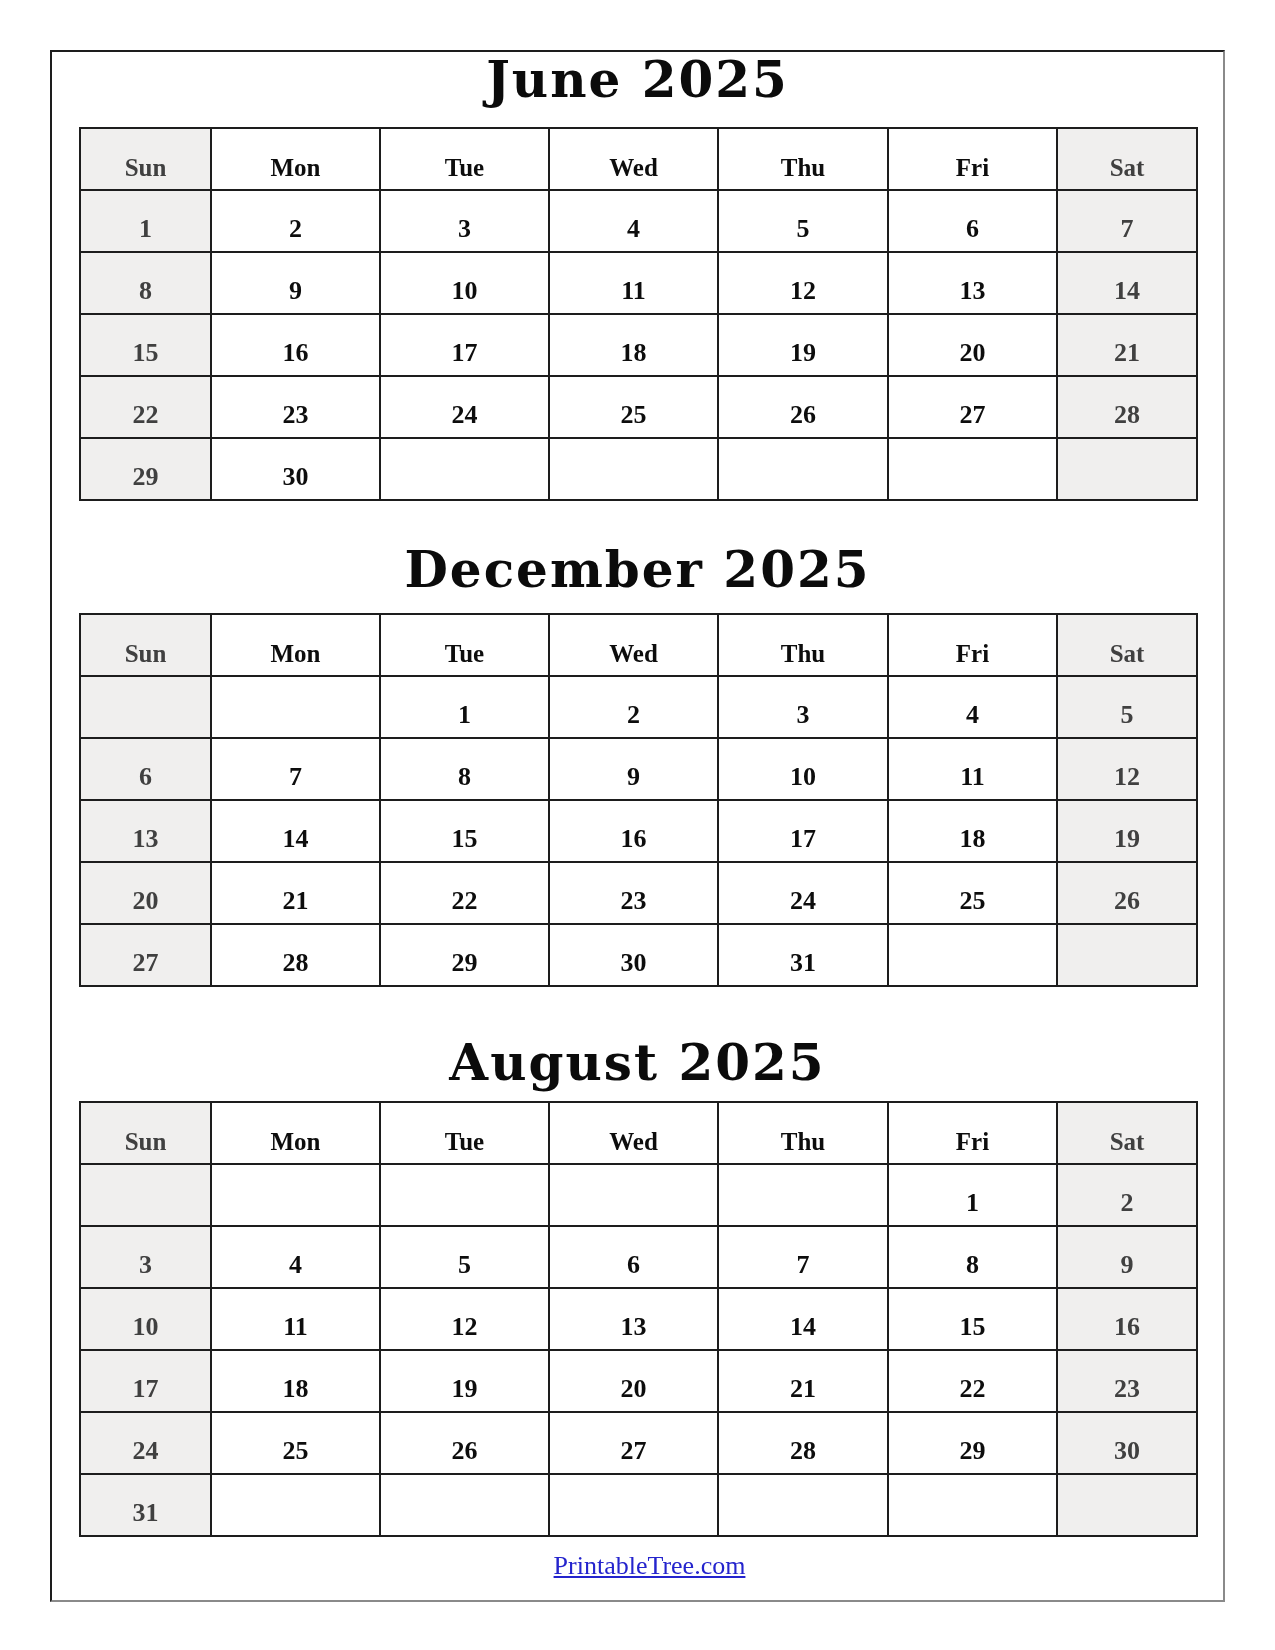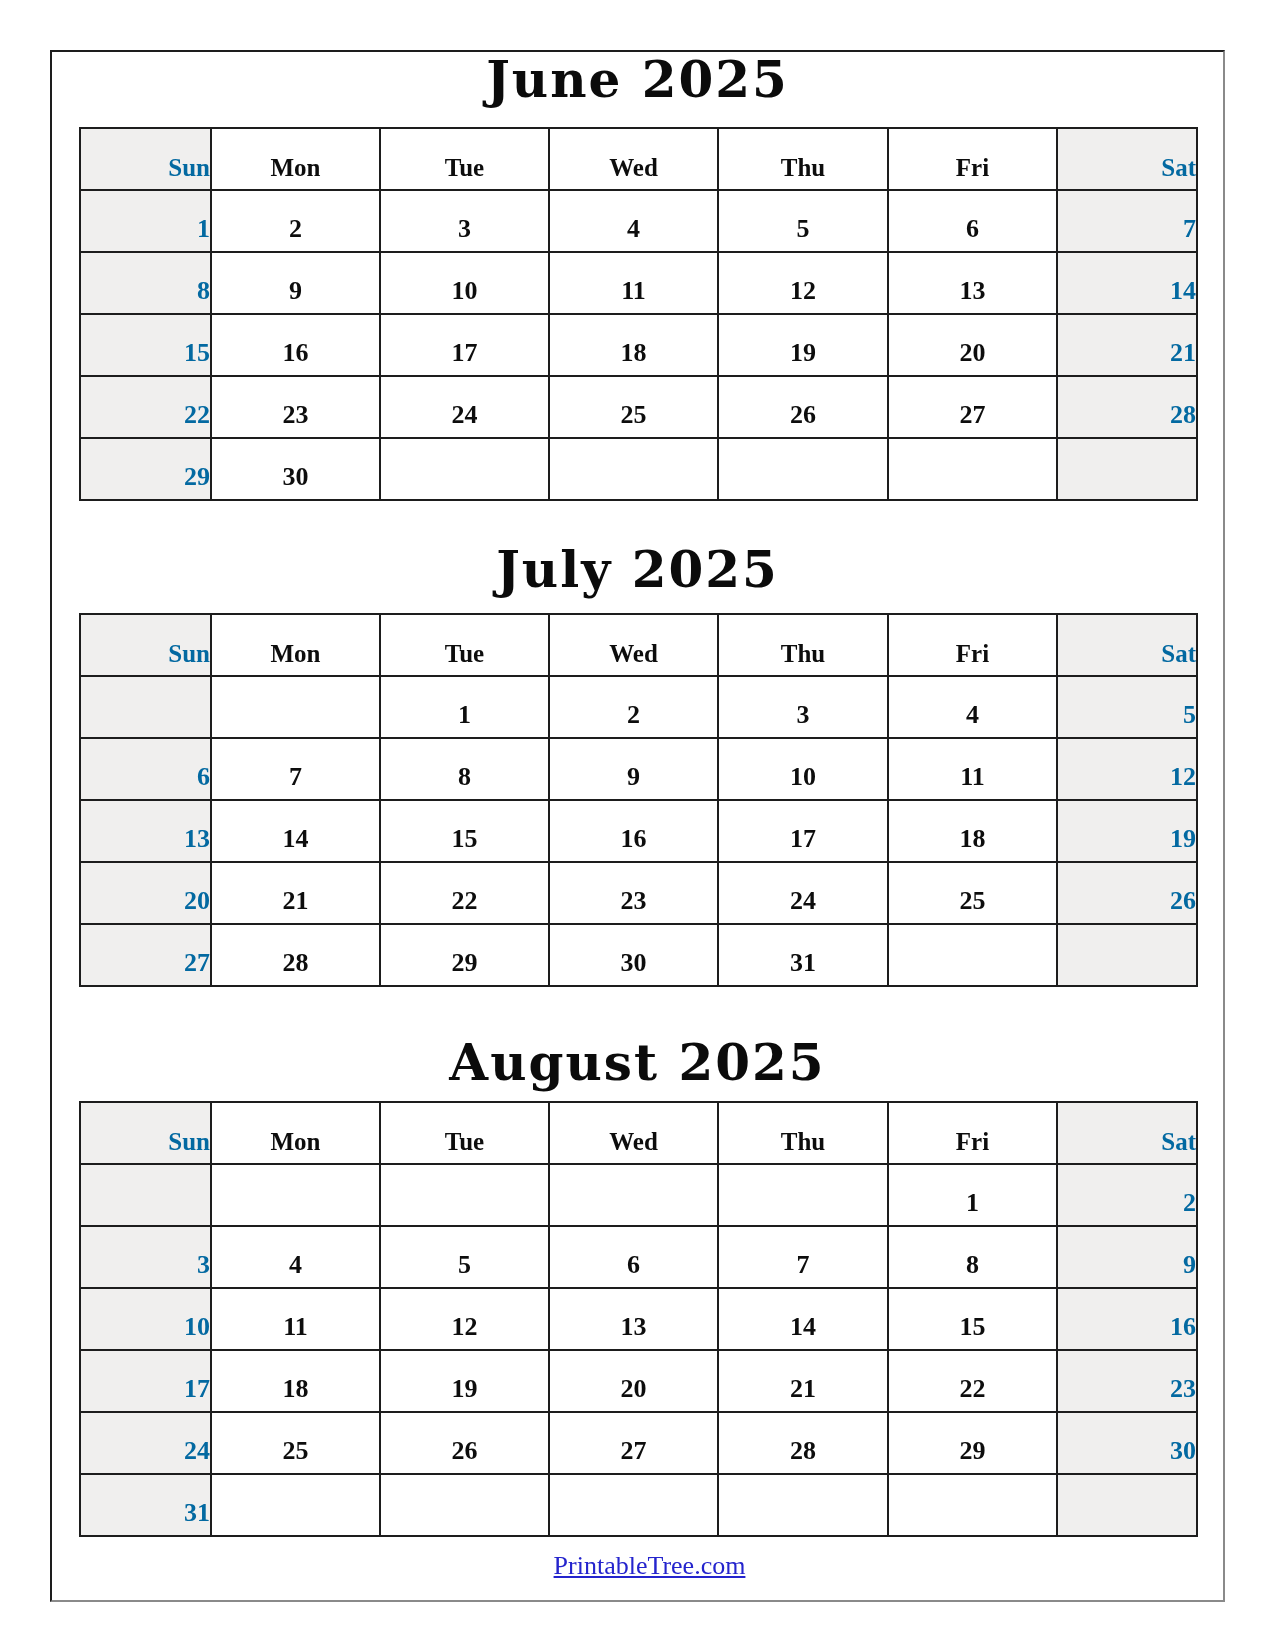--- a/index.html
+++ b/index.html
@@ -59,22 +59,21 @@
     font-family: "Liberation Serif", serif;
     font-weight: bold;
     color: #0d0d0d;
     line-height: 1;
   }
   table.cal { border: 2px solid #1d1d1d; }
   table.cal th { font-size: 25px; }
   table.cal td { font-size: 26px; }
   table.cal th.we, table.cal td.we {
     background: #f0efee;
-    color: #0369a1;
-    text-align: right;
+    color: #404040;
   }
   .footer {
     position: absolute;
     top: 1548px;
     left: 12px;
     width: 1275px;
     height: 36px;
     line-height: 36px;
     text-align: center;
   }
@@ -155,21 +154,21 @@
         <td>30</td>
         <td></td>
         <td></td>
         <td></td>
         <td></td>
         <td class="we"></td>
       </tr>
     </tbody>
   </table>
 
-<h1 class="month-title title-july">July 2025</h1>
+<h1 class="month-title title-july">December 2025</h1>
 <table class="cal cal-july">
   <colgroup>
     <col style="width:131px">
       <col style="width:169px">
       <col style="width:169px">
     <col style="width:169px">
       <col style="width:170px">
       <col style="width:169px">
     <col style="width:140px">
   </colgroup>

